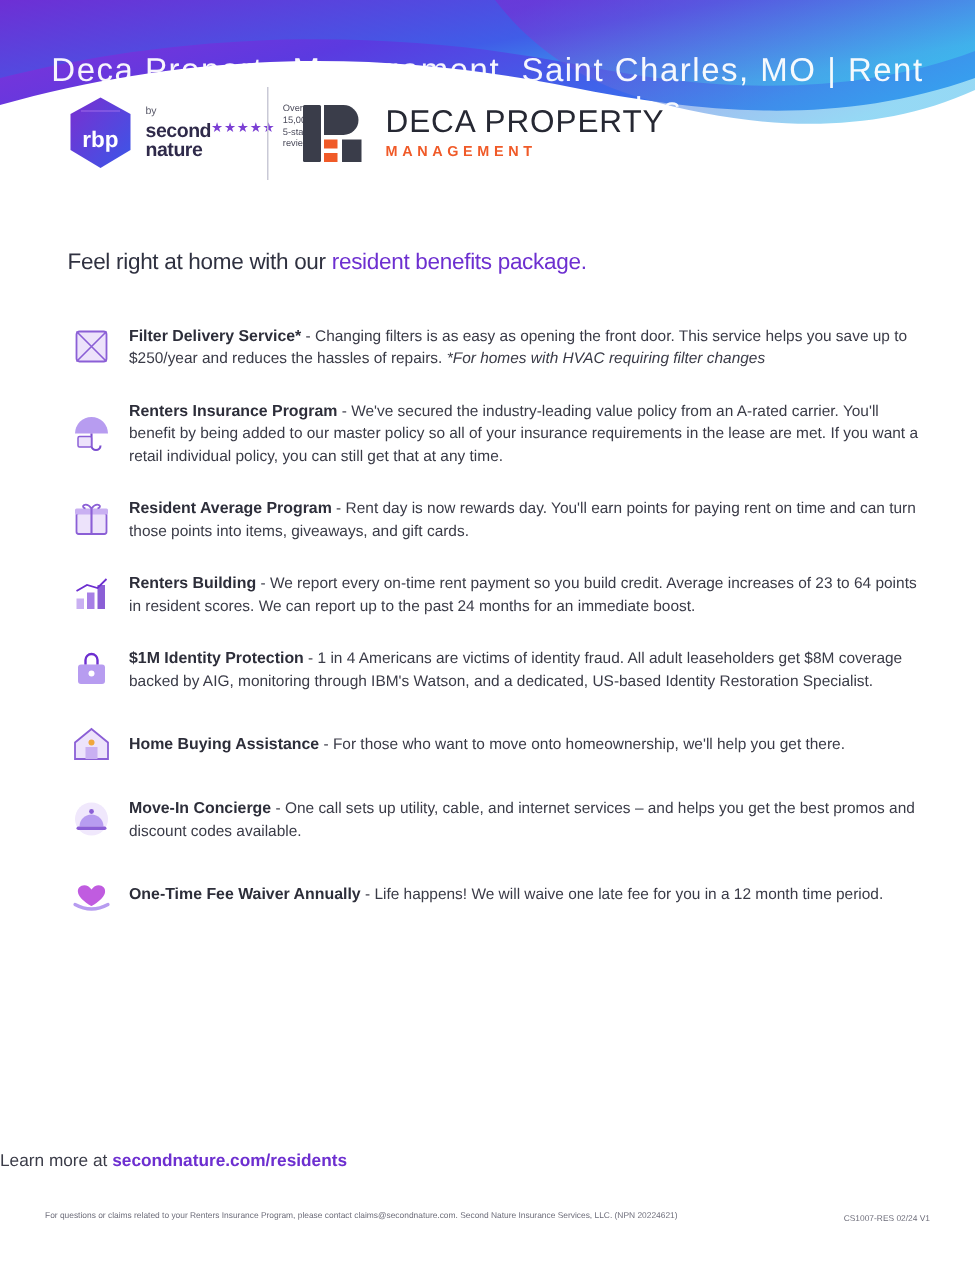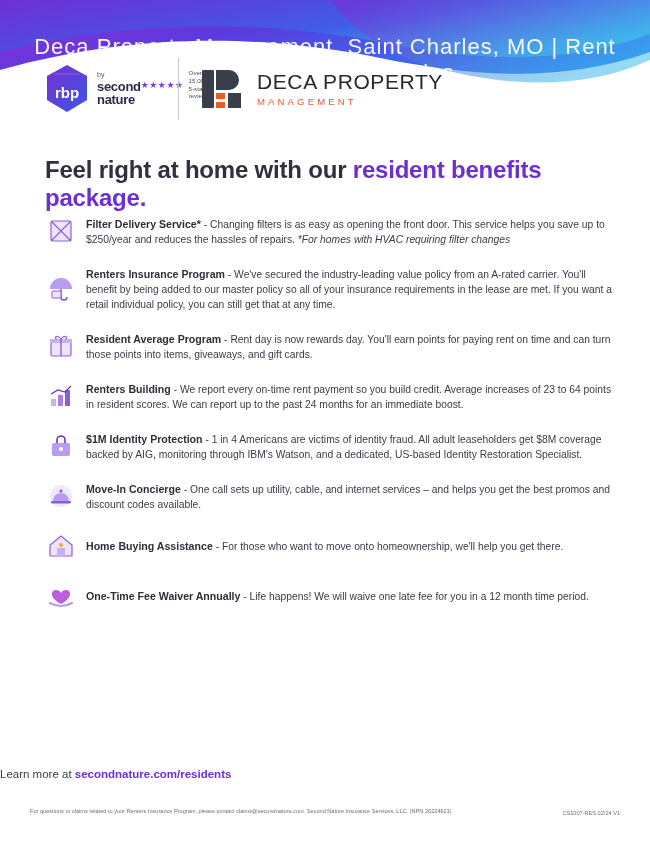--- a/index.html
+++ b/index.html
@@ -129,31 +129,31 @@
     font-weight: 400;
     letter-spacing: 0.6px;
     color: #262833;
     line-height: 1;
   }
   .deca-text .deca-sub {
     font-size: 9.6px;
     letter-spacing: 3.1px;
     color: #f05a28;
     margin-top: 4px;
-    font-weight: 400;
+    font-weight: 700;
   }
 
   
   .headline {
     position: absolute;
-    top: 156px;
+    top: 166px;
     left: 45px;
     width: 570px;
-    font-size: 24px;
-    font-weight: 700;
+    font-size: 15px;
+    font-weight: 400;
     color: #2f3140;
     letter-spacing: -0.2px;
   }
   .headline .accent {
     color: #6d2fd0;
   }
 
   
   .benefits {
     position: absolute;
@@ -370,47 +370,47 @@
         </svg>
       </div>
       <div class="benefit-body">
         <span class="b-title">$1M Identity Protection</span><span> - </span><span>1 in 4 Americans are victims of identity fraud. All adult leaseholders get $8M coverage backed by AIG, monitoring through IBM's Watson, and a dedicated, US-based Identity Restoration Specialist.</span>
       </div>
     </div>
 
     <div class="benefit">
       <div class="benefit-icon">
         <svg width="30" height="30" viewBox="0 0 30 30" xmlns="http://www.w3.org/2000/svg">
+          <path d="M15,5 L26,14 L26,25 L4,25 L4,14 Z" fill="#ede3fb" stroke="#8b5fd6" stroke-width="1.2"></path>
+          <rect x="11" y="17" width="8" height="8" fill="#c9b0f2"></rect>
+          <circle cx="15" cy="14" r="2" fill="#f0a73c"></circle>
+        </svg>
+      </div>
+      <div class="benefit-body">
+        <span class="b-title">Home Buying Assistance</span><span> - </span><span>For those who want to move onto homeownership, we'll help you get there.</span>
+      </div>
+    </div>
+
+    <div class="benefit">
+      <div class="benefit-icon">
+        <svg width="30" height="30" viewBox="0 0 30 30" xmlns="http://www.w3.org/2000/svg">
           <circle cx="15" cy="15" r="11" fill="#f0e8fc"></circle>
           <path d="M7,20 a8,8 0 0 1 16,0 z" fill="#b79cf0"></path>
           <rect x="5" y="20" width="20" height="2.4" rx="1.2" fill="#8b5fd6"></rect>
           <circle cx="15" cy="10" r="1.6" fill="#8b5fd6"></circle>
         </svg>
       </div>
       <div class="benefit-body">
         <span class="b-title">Move-In Concierge</span><span> - </span><span>One call sets up utility, cable, and internet services – and helps you get the best promos and discount codes available.</span>
       </div>
     </div>
 
     <div class="benefit">
       <div class="benefit-icon">
         <svg width="30" height="30" viewBox="0 0 30 30" xmlns="http://www.w3.org/2000/svg">
-          <path d="M15,5 L26,14 L26,25 L4,25 L4,14 Z" fill="#ede3fb" stroke="#8b5fd6" stroke-width="1.2"></path>
-          <rect x="11" y="17" width="8" height="8" fill="#c9b0f2"></rect>
-          <circle cx="15" cy="14" r="2" fill="#f0a73c"></circle>
-        </svg>
-      </div>
-      <div class="benefit-body">
-        <span class="b-title">Home Buying Assistance</span><span> - </span><span>For those who want to move onto homeownership, we'll help you get there.</span>
-      </div>
-    </div>
-
-    <div class="benefit">
-      <div class="benefit-icon">
-        <svg width="30" height="30" viewBox="0 0 30 30" xmlns="http://www.w3.org/2000/svg">
           <path d="M15,12 C12,7 5,9 6,14 C7,19 15,23 15,23 C15,23 23,19 24,14 C25,9 18,7 15,12 Z" fill="#c05ce0"></path>
           <path d="M4,22 q11,6 22,0" stroke="#b79cf0" stroke-width="2.2" fill="none" stroke-linecap="round"></path>
         </svg>
       </div>
       <div class="benefit-body">
         <span class="b-title">One-Time Fee Waiver Annually</span><span> - </span><span>Life happens! We will waive one late fee for you in a 12 month time period.</span>
       </div>
     </div>
 
   </div>

